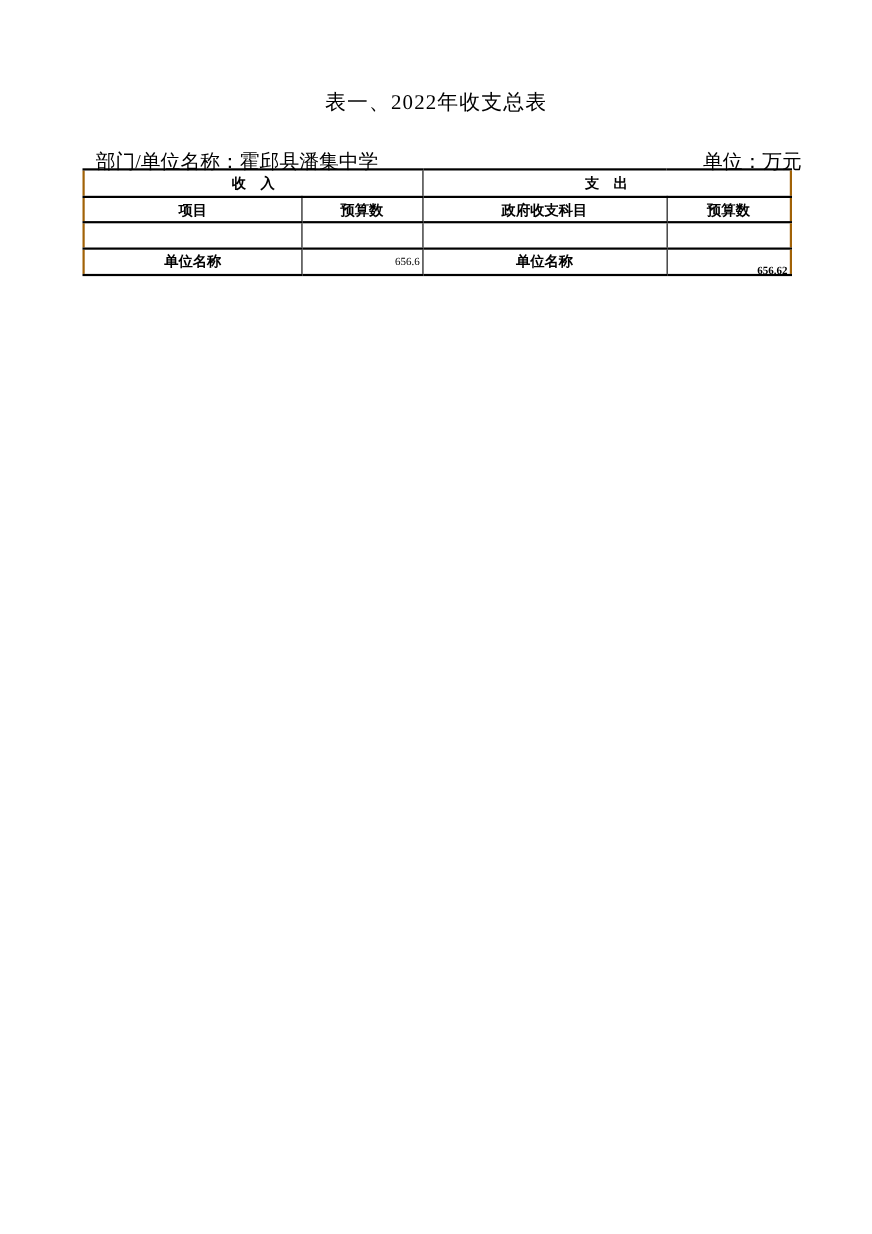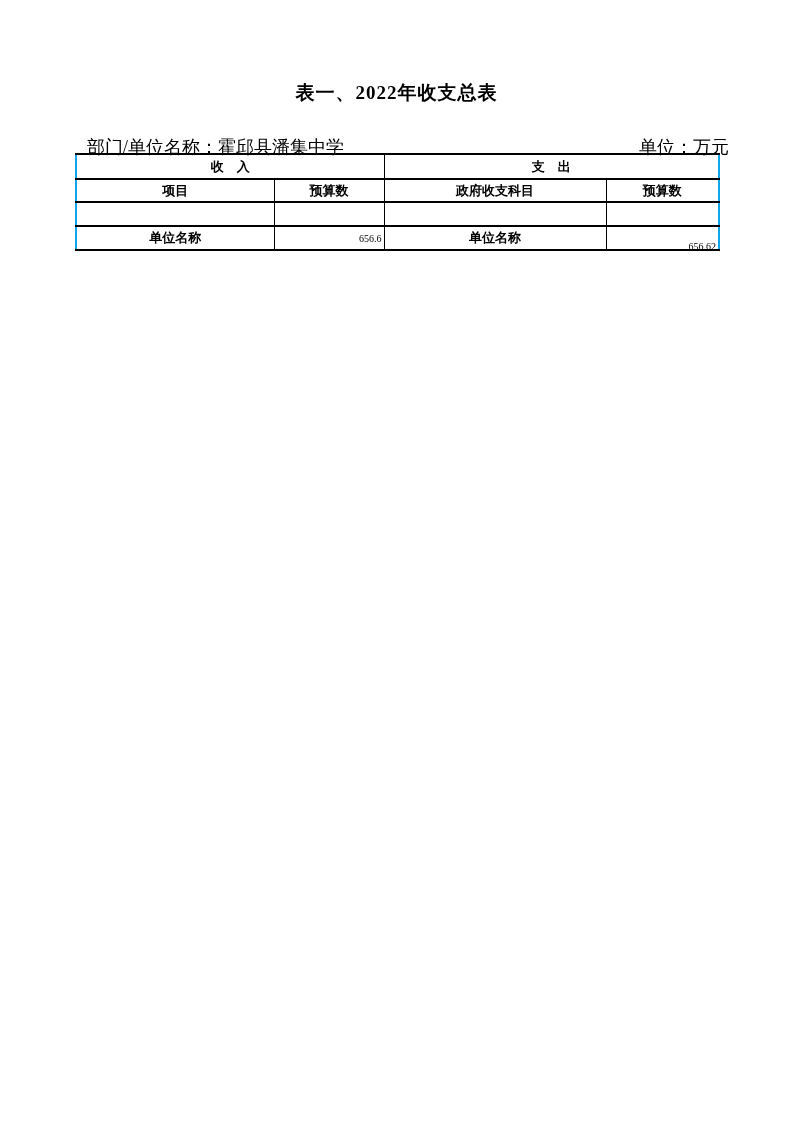--- a/index.html
+++ b/index.html
@@ -16,21 +16,21 @@
     color: #000000;
     overflow: hidden;
   }
   .doc-title {
     position: absolute;
     top: 80px;
     left: 0;
     width: 100%;
     text-align: center;
     font-size: 19px;
-    font-weight: 700;
+    font-weight: 400;
     letter-spacing: 1px;
     font-family: "Liberation Serif", serif;
   }
   .meta-row {
     position: absolute;
     top: 135px;
     left: 76px;
     width: 642px;
     display: flex;
     justify-content: space-between;
@@ -39,21 +39,21 @@
     font-family: "Liberation Serif", serif;
     margin-left: 11px;
   }
   table.budget {
     position: absolute;
     top: 153px;
     left: 75px;
     width: 643px;
     border-collapse: collapse;
     table-layout: fixed;
-    border: 2px solid #0ea5e9;
+    border: 2px solid #a16207;
   }
   table.budget td {
     border-left: 1px solid #000;
     border-right: 1px solid #000;
     border-top: 2px solid #000;
     border-bottom: 2px solid #000;
     padding: 0 2px;
     overflow: visible;
   }
   td.section-hd, td.col-hd, td.total-lbl {
@@ -65,20 +65,21 @@
   }
   td.num {
     font-family: "Liberation Serif", serif;
     font-size: 10px;
     text-align: right;
     vertical-align: middle;
     white-space: nowrap;
   }
   td.num-bottom {
     vertical-align: bottom;
+    font-weight: bold;
   }
   td.num-bottom .shift-down {
     display: block;
     transform: translateY(3px);
   }
   tr.r-section { height: 25px; }
   tr.r-colhead { height: 23px; }
   tr.r-empty   { height: 24px; }
   tr.r-total   { height: 24px; }
 </style>

